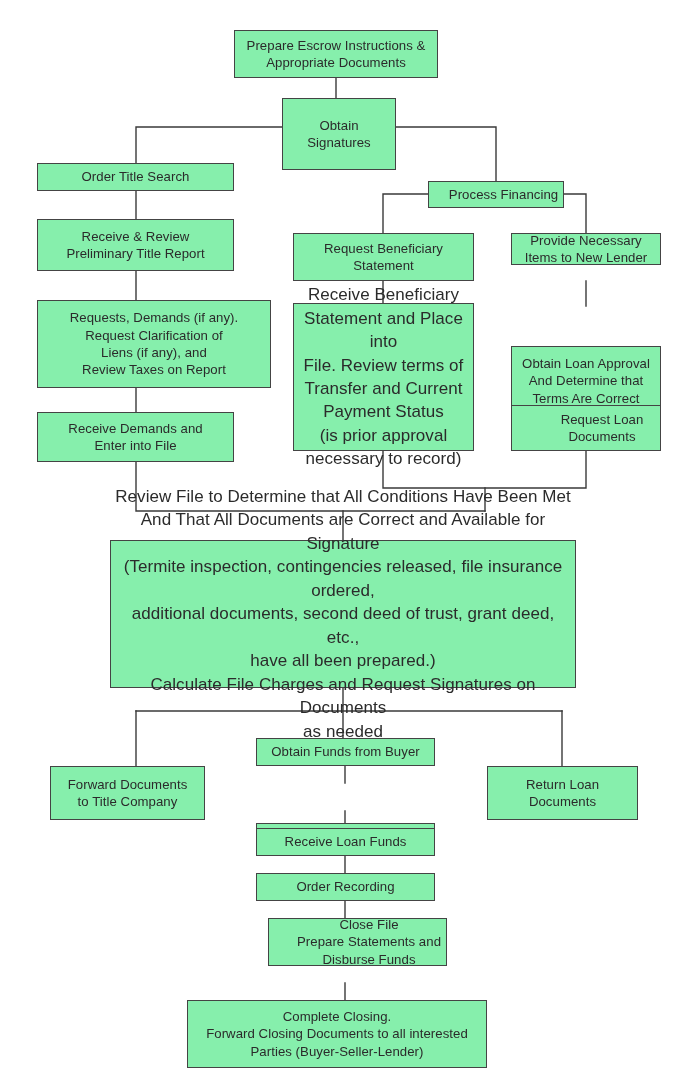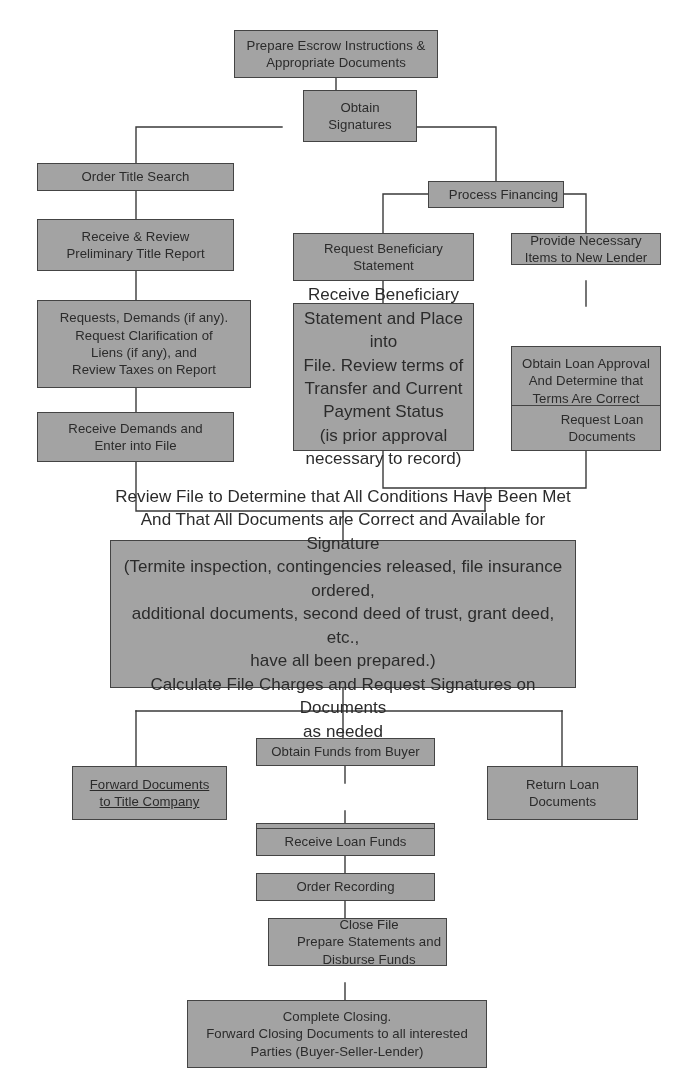--- a/index.html
+++ b/index.html
@@ -26,21 +26,21 @@
     left: 0;
     top: 0;
     width: 675px;
     height: 1080px;
     pointer-events: none;
   }
   .node {
     position: absolute;
     box-sizing: border-box;
     border: 1.4px solid #444444;
-    background: #a3a3a3;
+    background: #86efac;
     color: #2b2b2b;
     display: flex;
     align-items: center;
     justify-content: center;
     text-align: center;
     line-height: 1.32;
     font-size: 13.2px;
     letter-spacing: 0.05px;
     white-space: pre-line;
     padding: 2px 4px;
@@ -73,26 +73,26 @@
       <polyline points="136,711 562,711" fill="none" stroke="#3a3a3a" stroke-width="1.4" stroke-linecap="square" stroke-linejoin="miter"></polyline>
       <polyline points="345,766 345,783" fill="none" stroke="#3a3a3a" stroke-width="1.4" stroke-linecap="square" stroke-linejoin="miter"></polyline>
       <polyline points="345,811 345,828" fill="none" stroke="#3a3a3a" stroke-width="1.4" stroke-linecap="square" stroke-linejoin="miter"></polyline>
       <polyline points="345,856 345,873" fill="none" stroke="#3a3a3a" stroke-width="1.4" stroke-linecap="square" stroke-linejoin="miter"></polyline>
       <polyline points="345,901 345,918" fill="none" stroke="#3a3a3a" stroke-width="1.4" stroke-linecap="square" stroke-linejoin="miter"></polyline>
       <polyline points="345,983 345,1000" fill="none" stroke="#3a3a3a" stroke-width="1.4" stroke-linecap="square" stroke-linejoin="miter"></polyline>
     </svg>
   <div id="node-layer">
       <div class="node" style="left: 234px; top: 30px; width: 204px; height: 48px; border-color: rgb(68, 68, 68); color: rgb(43, 43, 43);">Prepare Escrow Instructions &amp;
 Appropriate Documents</div>
-      <div class="node" style="left: 282px; top: 90px; width: 114px; height: 52px; border-color: rgb(68, 68, 68); color: rgb(43, 43, 43); margin-left: 21px;">Obtain
+      <div class="node" style="left: 282px; top: 98px; width: 114px; height: 72px; border-color: rgb(68, 68, 68); color: rgb(43, 43, 43);">Obtain
 Signatures</div>
       <div class="node" style="left: 37px; top: 163px; width: 197px; height: 28px; border-color: rgb(68, 68, 68); color: rgb(43, 43, 43);">Order Title Search</div>
       <div class="node" style="left: 37px; top: 219px; width: 197px; height: 52px; border-color: rgb(68, 68, 68); color: rgb(43, 43, 43);">Receive &amp; Review
 Preliminary Title Report</div>
-      <div class="node" style="left: 37px; top: 300px; width: 214px; height: 88px; border-color: rgb(68, 68, 68); color: rgb(43, 43, 43);">Requests, Demands (if any).
+      <div class="node" style="left: 37px; top: 300px; width: 234px; height: 88px; border-color: rgb(68, 68, 68); color: rgb(43, 43, 43);">Requests, Demands (if any).
 Request Clarification of
 Liens (if any), and
 Review Taxes on Report</div>
       <div class="node" style="left: 37px; top: 412px; width: 197px; height: 50px; border-color: rgb(68, 68, 68); color: rgb(43, 43, 43);">Receive Demands and
 Enter into File</div>
       <div class="node" style="left: 428px; top: 181px; width: 136px; height: 27px; border-color: rgb(68, 68, 68); color: rgb(43, 43, 43); padding-left: 19px;">Process Financing</div>
       <div class="node" style="left: 293px; top: 233px; width: 181px; height: 48px; border-color: rgb(68, 68, 68); color: rgb(43, 43, 43);">Request Beneficiary
 Statement</div>
       <div class="node big" style="left: 293px; top: 303px; width: 181px; height: 148px; border-color: rgb(68, 68, 68); color: rgb(43, 43, 43);">Receive Beneficiary
 Statement and Place into
@@ -108,21 +108,21 @@
 Terms Are Correct</div>
       <div class="node" style="left: 511px; top: 405px; width: 150px; height: 46px; border-color: rgb(68, 68, 68); color: rgb(43, 43, 43); padding-left: 36px;">Request Loan
 Documents</div>
       <div class="node big" style="left: 110px; top: 540px; width: 466px; height: 148px; border-color: rgb(68, 68, 68); color: rgb(43, 43, 43);">Review File to Determine that All Conditions Have Been Met
 And That All Documents are Correct and Available for Signature
 (Termite inspection, contingencies released, file insurance ordered,
 additional documents, second deed of trust, grant deed, etc.,
 have all been prepared.)
 Calculate File Charges and Request Signatures on Documents
 as needed</div>
-      <div class="node" style="left: 72px; top: 766px; width: 155px; height: 54px; border-color: rgb(68, 68, 68); color: rgb(43, 43, 43); text-decoration: underline;">Forward Documents
+      <div class="node" style="left: 50px; top: 766px; width: 155px; height: 54px; border-color: rgb(68, 68, 68); color: rgb(43, 43, 43);">Forward Documents
 to Title Company</div>
       <div class="node" style="left: 256px; top: 738px; width: 179px; height: 28px; border-color: rgb(68, 68, 68); color: rgb(43, 43, 43);">Obtain Funds from Buyer</div>
       <div class="node" style="left: 256px; top: 783px; width: 179px; height: 28px; border-color: rgb(68, 68, 68); color: rgb(43, 43, 43); margin-top: 40px;">Request Loan Funds</div>
       <div class="node" style="left: 256px; top: 828px; width: 179px; height: 28px; border-color: rgb(68, 68, 68); color: rgb(43, 43, 43);">Receive Loan Funds</div>
       <div class="node" style="left: 256px; top: 873px; width: 179px; height: 28px; border-color: rgb(68, 68, 68); color: rgb(43, 43, 43);">Order Recording</div>
       <div class="node" style="left: 268px; top: 918px; width: 179px; height: 48px; border-color: rgb(68, 68, 68); color: rgb(43, 43, 43); padding-left: 27px;">Close File
 Prepare Statements and
 Disburse Funds</div>
       <div class="node" style="left: 487px; top: 766px; width: 151px; height: 54px; border-color: rgb(68, 68, 68); color: rgb(43, 43, 43);">Return Loan
 Documents</div>

